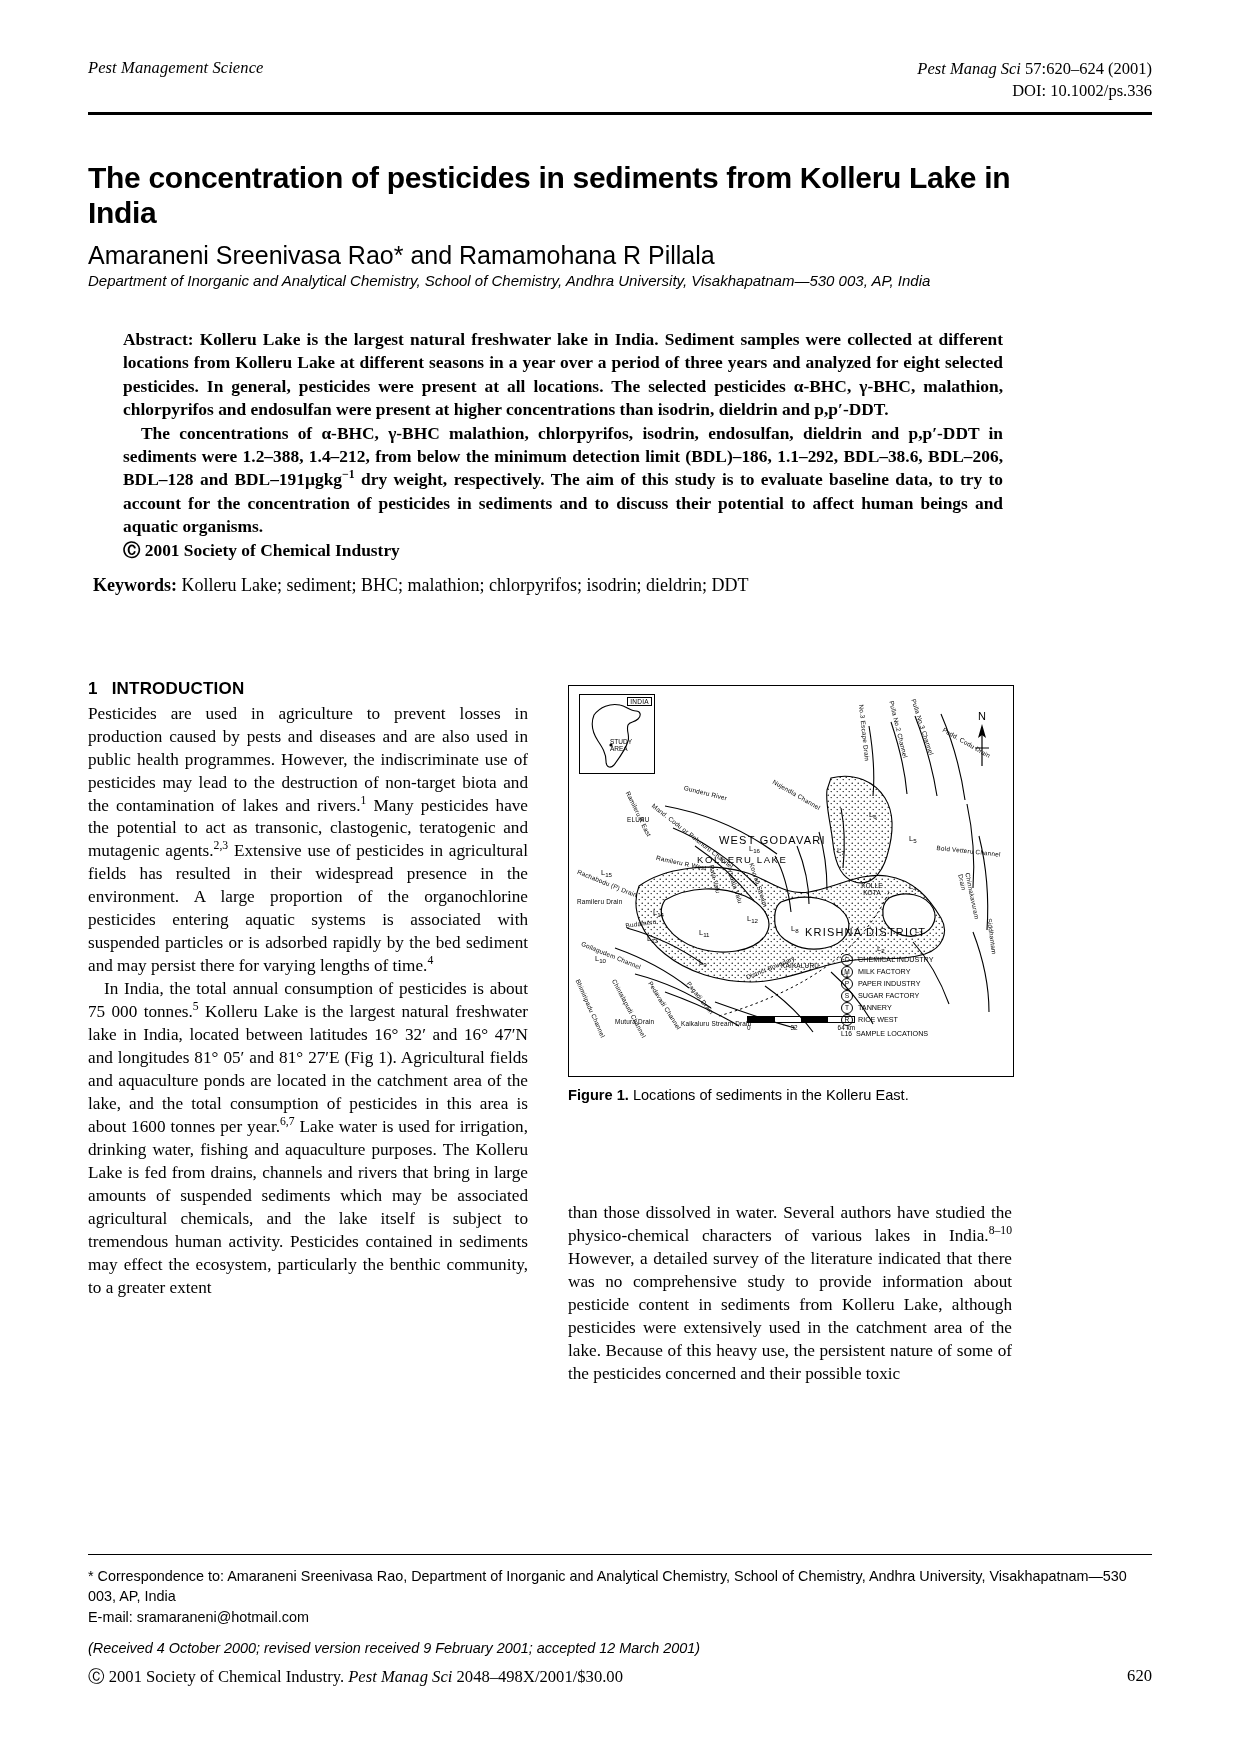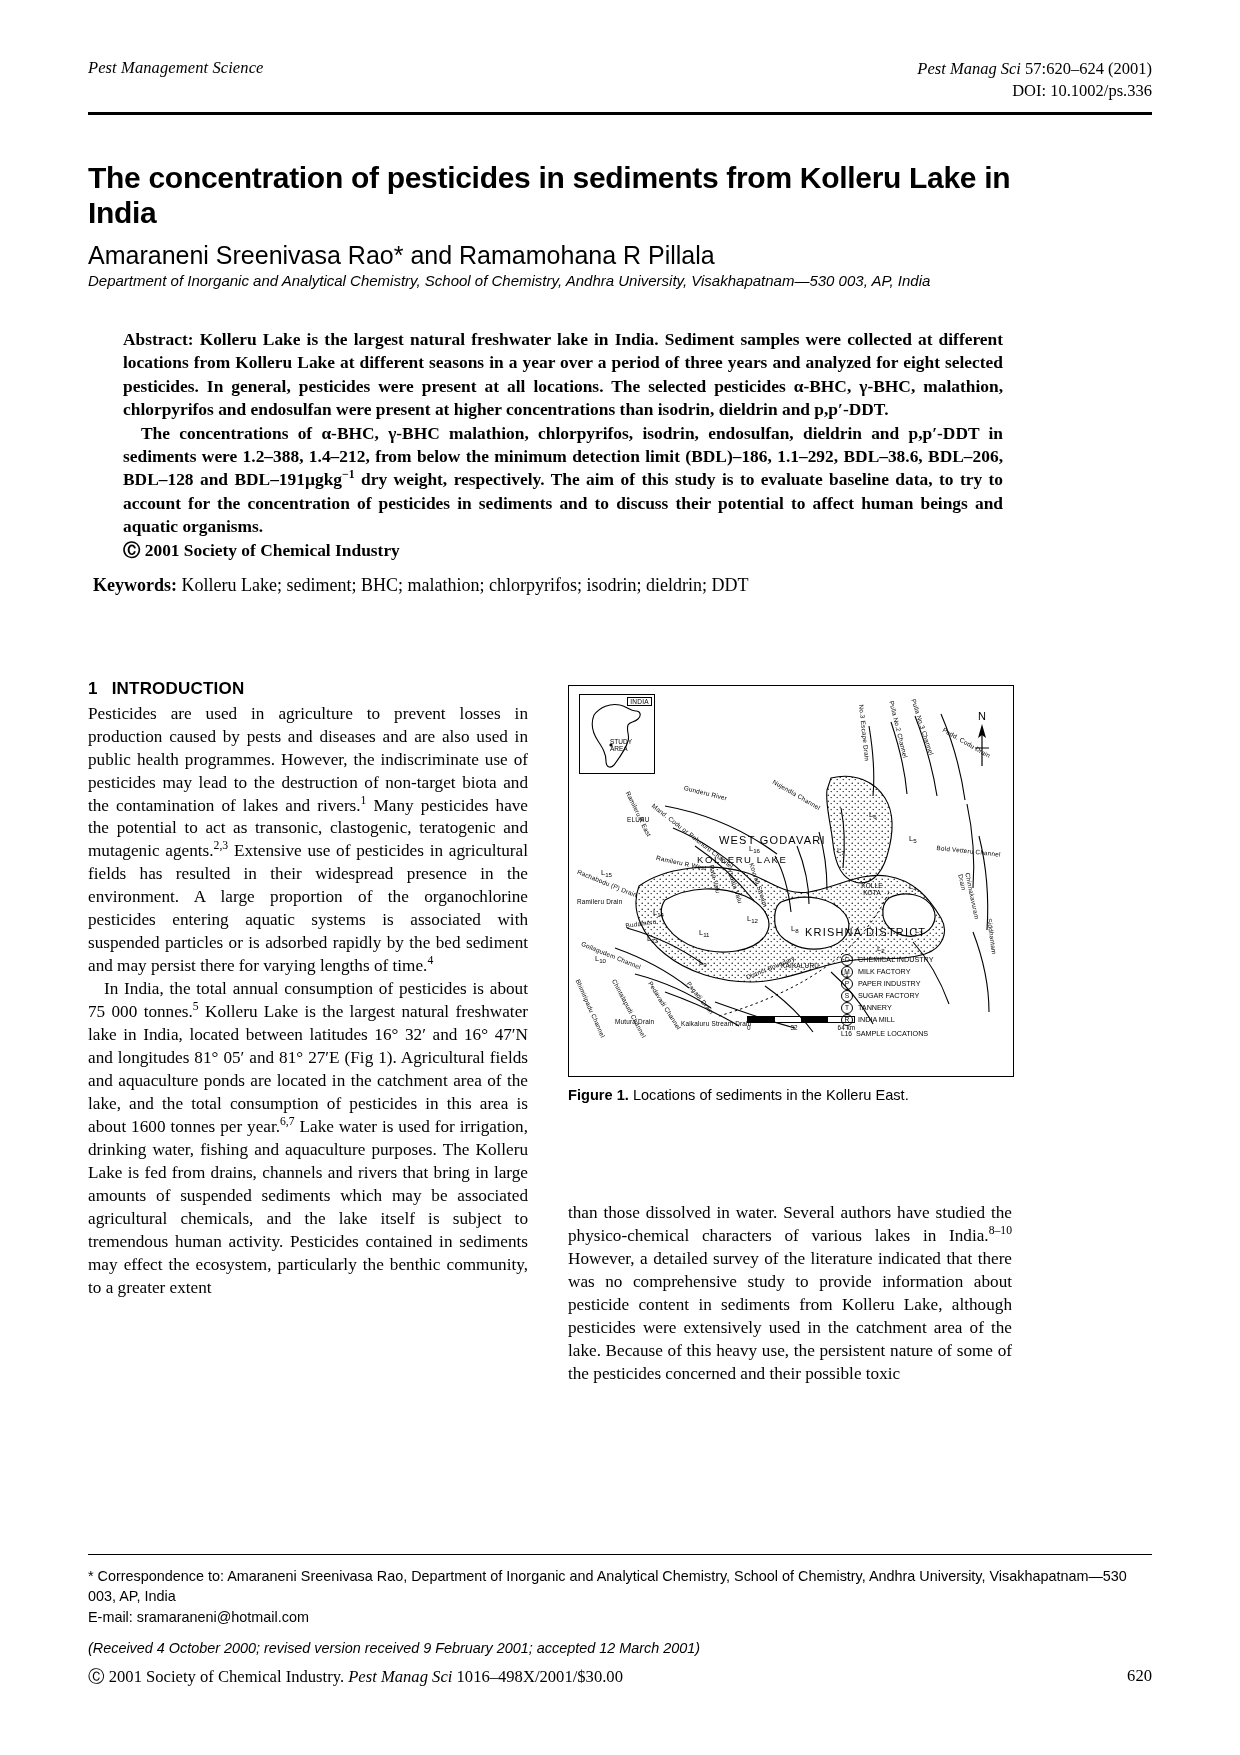--- a/index.html
+++ b/index.html
@@ -334,21 +334,21 @@
         <div class="legrow">
           <span class="legsym">S</span>
           <span>SUGAR FACTORY</span>
         </div>
         <div class="legrow">
           <span class="legsym">T</span>
           <span>TANNERY</span>
         </div>
         <div class="legrow">
           <span class="legsym">R</span>
-          <span>INDIA MILL</span>
+          <span>RICE WEST</span>
         </div>
         <div class="legrow" style="margin-top:2px;">
           <span class="legsym sq">L16</span>
           <span>SAMPLE LOCATIONS</span>
         </div>
       </div>
 
       <div class="scalebar">
         <div class="bar">
             <i class="f"></i>
@@ -370,17 +370,17 @@
   </div>
 
   <div class="rule-foot"></div>
   <div class="footnote">
     <p>* Correspondence to: Amaraneni Sreenivasa Rao, Department of Inorganic and Analytical Chemistry, School of Chemistry, Andhra University, Visakhapatnam—530 003, AP, India</p>
     <p>E-mail: sramaraneni@hotmail.com</p>
     <p class="recv">(Received 4 October 2000; revised version received 9 February 2001; accepted 12 March 2001)</p>
   </div>
 
   <div class="footer">
-    <div class="left"><span>Ⓒ 2001 Society of Chemical Industry. </span><i>Pest Manag Sci</i><span> 1016–498X/2001/$30.00</span></div>
+    <div class="left"><span>Ⓒ 2001 Society of Chemical Industry. </span><i>Pest Manag Sci</i><span> 2048–498X/2001/$30.00</span></div>
     <div class="pnum">620</div>
   </div>
 
 </div>
 
 </body></html>

